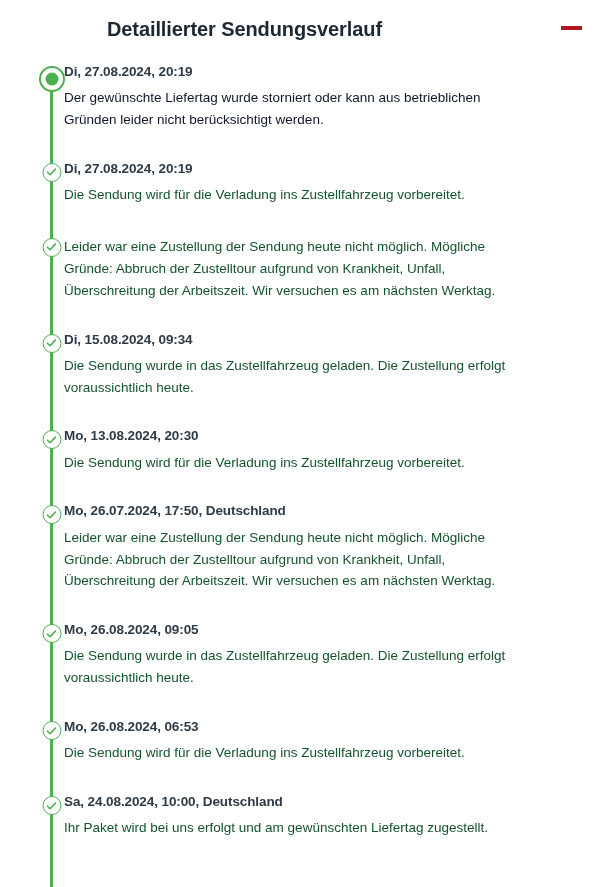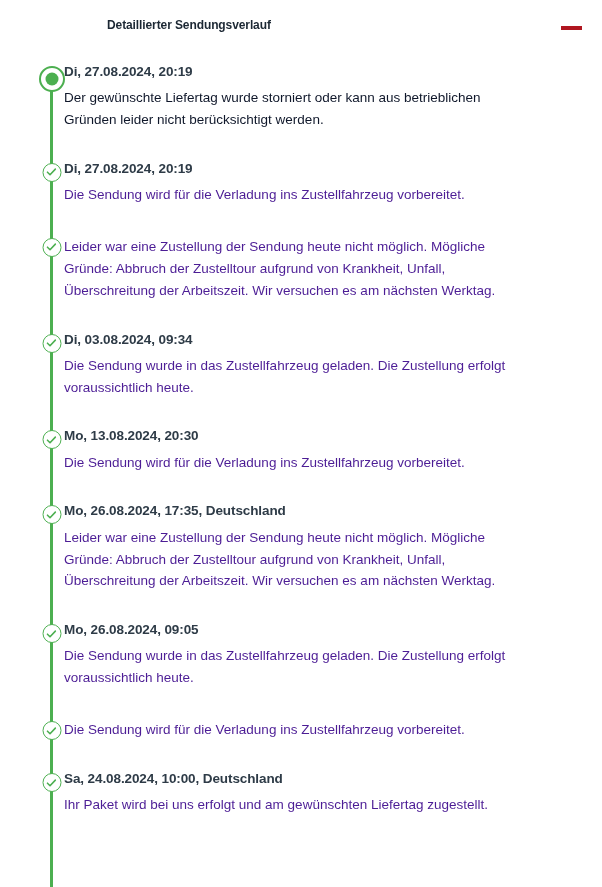--- a/index.html
+++ b/index.html
@@ -30,21 +30,21 @@
     left: 0;
     right: 0;
     height: 58px;
     display: flex;
     align-items: center;
   }
   .panel-title {
     position: absolute;
     left: 107px;
     top: 18px;
-    font-size: 12px;
+    font-size: 20px;
     font-weight: 700;
     letter-spacing: -0.1px;
     color: #1b2733;
     white-space: nowrap;
   }
   .collapse-toggle {
     position: absolute;
     right: 18px;
     top: 18px;
     width: 26px;
@@ -140,21 +140,21 @@
     font-size: 13.5px;
     font-weight: 700;
     color: #2e3b47;
     letter-spacing: -0.1px;
     margin: 0 0 7px 0;
     line-height: 1.2;
   }
   .event-desc {
     font-size: 13.5px;
     font-weight: 400;
-    color: #4c1d95;
+    color: #14532d;
     line-height: 1.62;
     margin: 0;
     max-width: 452px;
   }
   .event.first .event-desc { color: #0f172a; }
 
   .event + .event { margin-top: 20px; }
   .event { padding-top: 10px; }
   .event.first { padding-top: 6px; }
 </style>
@@ -196,56 +196,57 @@
             </svg>
           </span>
           <div class="event-desc">Leider war eine Zustellung der Sendung heute nicht möglich. Mögliche Gründe: Abbruch der Zustelltour aufgrund von Krankheit, Unfall, Überschreitung der Arbeitszeit. Wir versuchen es am nächsten Werktag.</div>
         </div>
         <div class="event">
           <span class="marker done">
             <svg viewBox="0 0 12 12" fill="none" xmlns="http://www.w3.org/2000/svg">
               <path d="M1.6 6.2 L4.4 9 L10.2 2.9" stroke="#4caf50" stroke-width="1.7" stroke-linecap="round" stroke-linejoin="round"></path>
             </svg>
           </span>
-          <div class="event-date">Di, 03.08.2024, 09:34</div>
+          <div class="event-date">Di, 15.08.2024, 09:34</div>
           <div class="event-desc">Die Sendung wurde in das Zustellfahrzeug geladen. Die Zustellung erfolgt voraussichtlich heute.</div>
         </div>
         <div class="event">
           <span class="marker done">
             <svg viewBox="0 0 12 12" fill="none" xmlns="http://www.w3.org/2000/svg">
               <path d="M1.6 6.2 L4.4 9 L10.2 2.9" stroke="#4caf50" stroke-width="1.7" stroke-linecap="round" stroke-linejoin="round"></path>
             </svg>
           </span>
           <div class="event-date">Mo, 13.08.2024, 20:30</div>
           <div class="event-desc">Die Sendung wird für die Verladung ins Zustellfahrzeug vorbereitet.</div>
         </div>
         <div class="event">
           <span class="marker done">
             <svg viewBox="0 0 12 12" fill="none" xmlns="http://www.w3.org/2000/svg">
               <path d="M1.6 6.2 L4.4 9 L10.2 2.9" stroke="#4caf50" stroke-width="1.7" stroke-linecap="round" stroke-linejoin="round"></path>
             </svg>
           </span>
-          <div class="event-date">Mo, 26.08.2024, 17:35, Deutschland</div>
+          <div class="event-date">Mo, 26.07.2024, 17:50, Deutschland</div>
           <div class="event-desc">Leider war eine Zustellung der Sendung heute nicht möglich. Mögliche Gründe: Abbruch der Zustelltour aufgrund von Krankheit, Unfall, Überschreitung der Arbeitszeit. Wir versuchen es am nächsten Werktag.</div>
         </div>
         <div class="event">
           <span class="marker done">
             <svg viewBox="0 0 12 12" fill="none" xmlns="http://www.w3.org/2000/svg">
               <path d="M1.6 6.2 L4.4 9 L10.2 2.9" stroke="#4caf50" stroke-width="1.7" stroke-linecap="round" stroke-linejoin="round"></path>
             </svg>
           </span>
           <div class="event-date">Mo, 26.08.2024, 09:05</div>
           <div class="event-desc">Die Sendung wurde in das Zustellfahrzeug geladen. Die Zustellung erfolgt voraussichtlich heute.</div>
         </div>
         <div class="event">
           <span class="marker done">
             <svg viewBox="0 0 12 12" fill="none" xmlns="http://www.w3.org/2000/svg">
               <path d="M1.6 6.2 L4.4 9 L10.2 2.9" stroke="#4caf50" stroke-width="1.7" stroke-linecap="round" stroke-linejoin="round"></path>
             </svg>
           </span>
+          <div class="event-date">Mo, 26.08.2024, 06:53</div>
           <div class="event-desc">Die Sendung wird für die Verladung ins Zustellfahrzeug vorbereitet.</div>
         </div>
         <div class="event">
           <span class="marker done">
             <svg viewBox="0 0 12 12" fill="none" xmlns="http://www.w3.org/2000/svg">
               <path d="M1.6 6.2 L4.4 9 L10.2 2.9" stroke="#4caf50" stroke-width="1.7" stroke-linecap="round" stroke-linejoin="round"></path>
             </svg>
           </span>
           <div class="event-date">Sa, 24.08.2024, 10:00, Deutschland</div>
           <div class="event-desc">Ihr Paket wird bei uns erfolgt und am gewünschten Liefertag zugestellt.</div>

